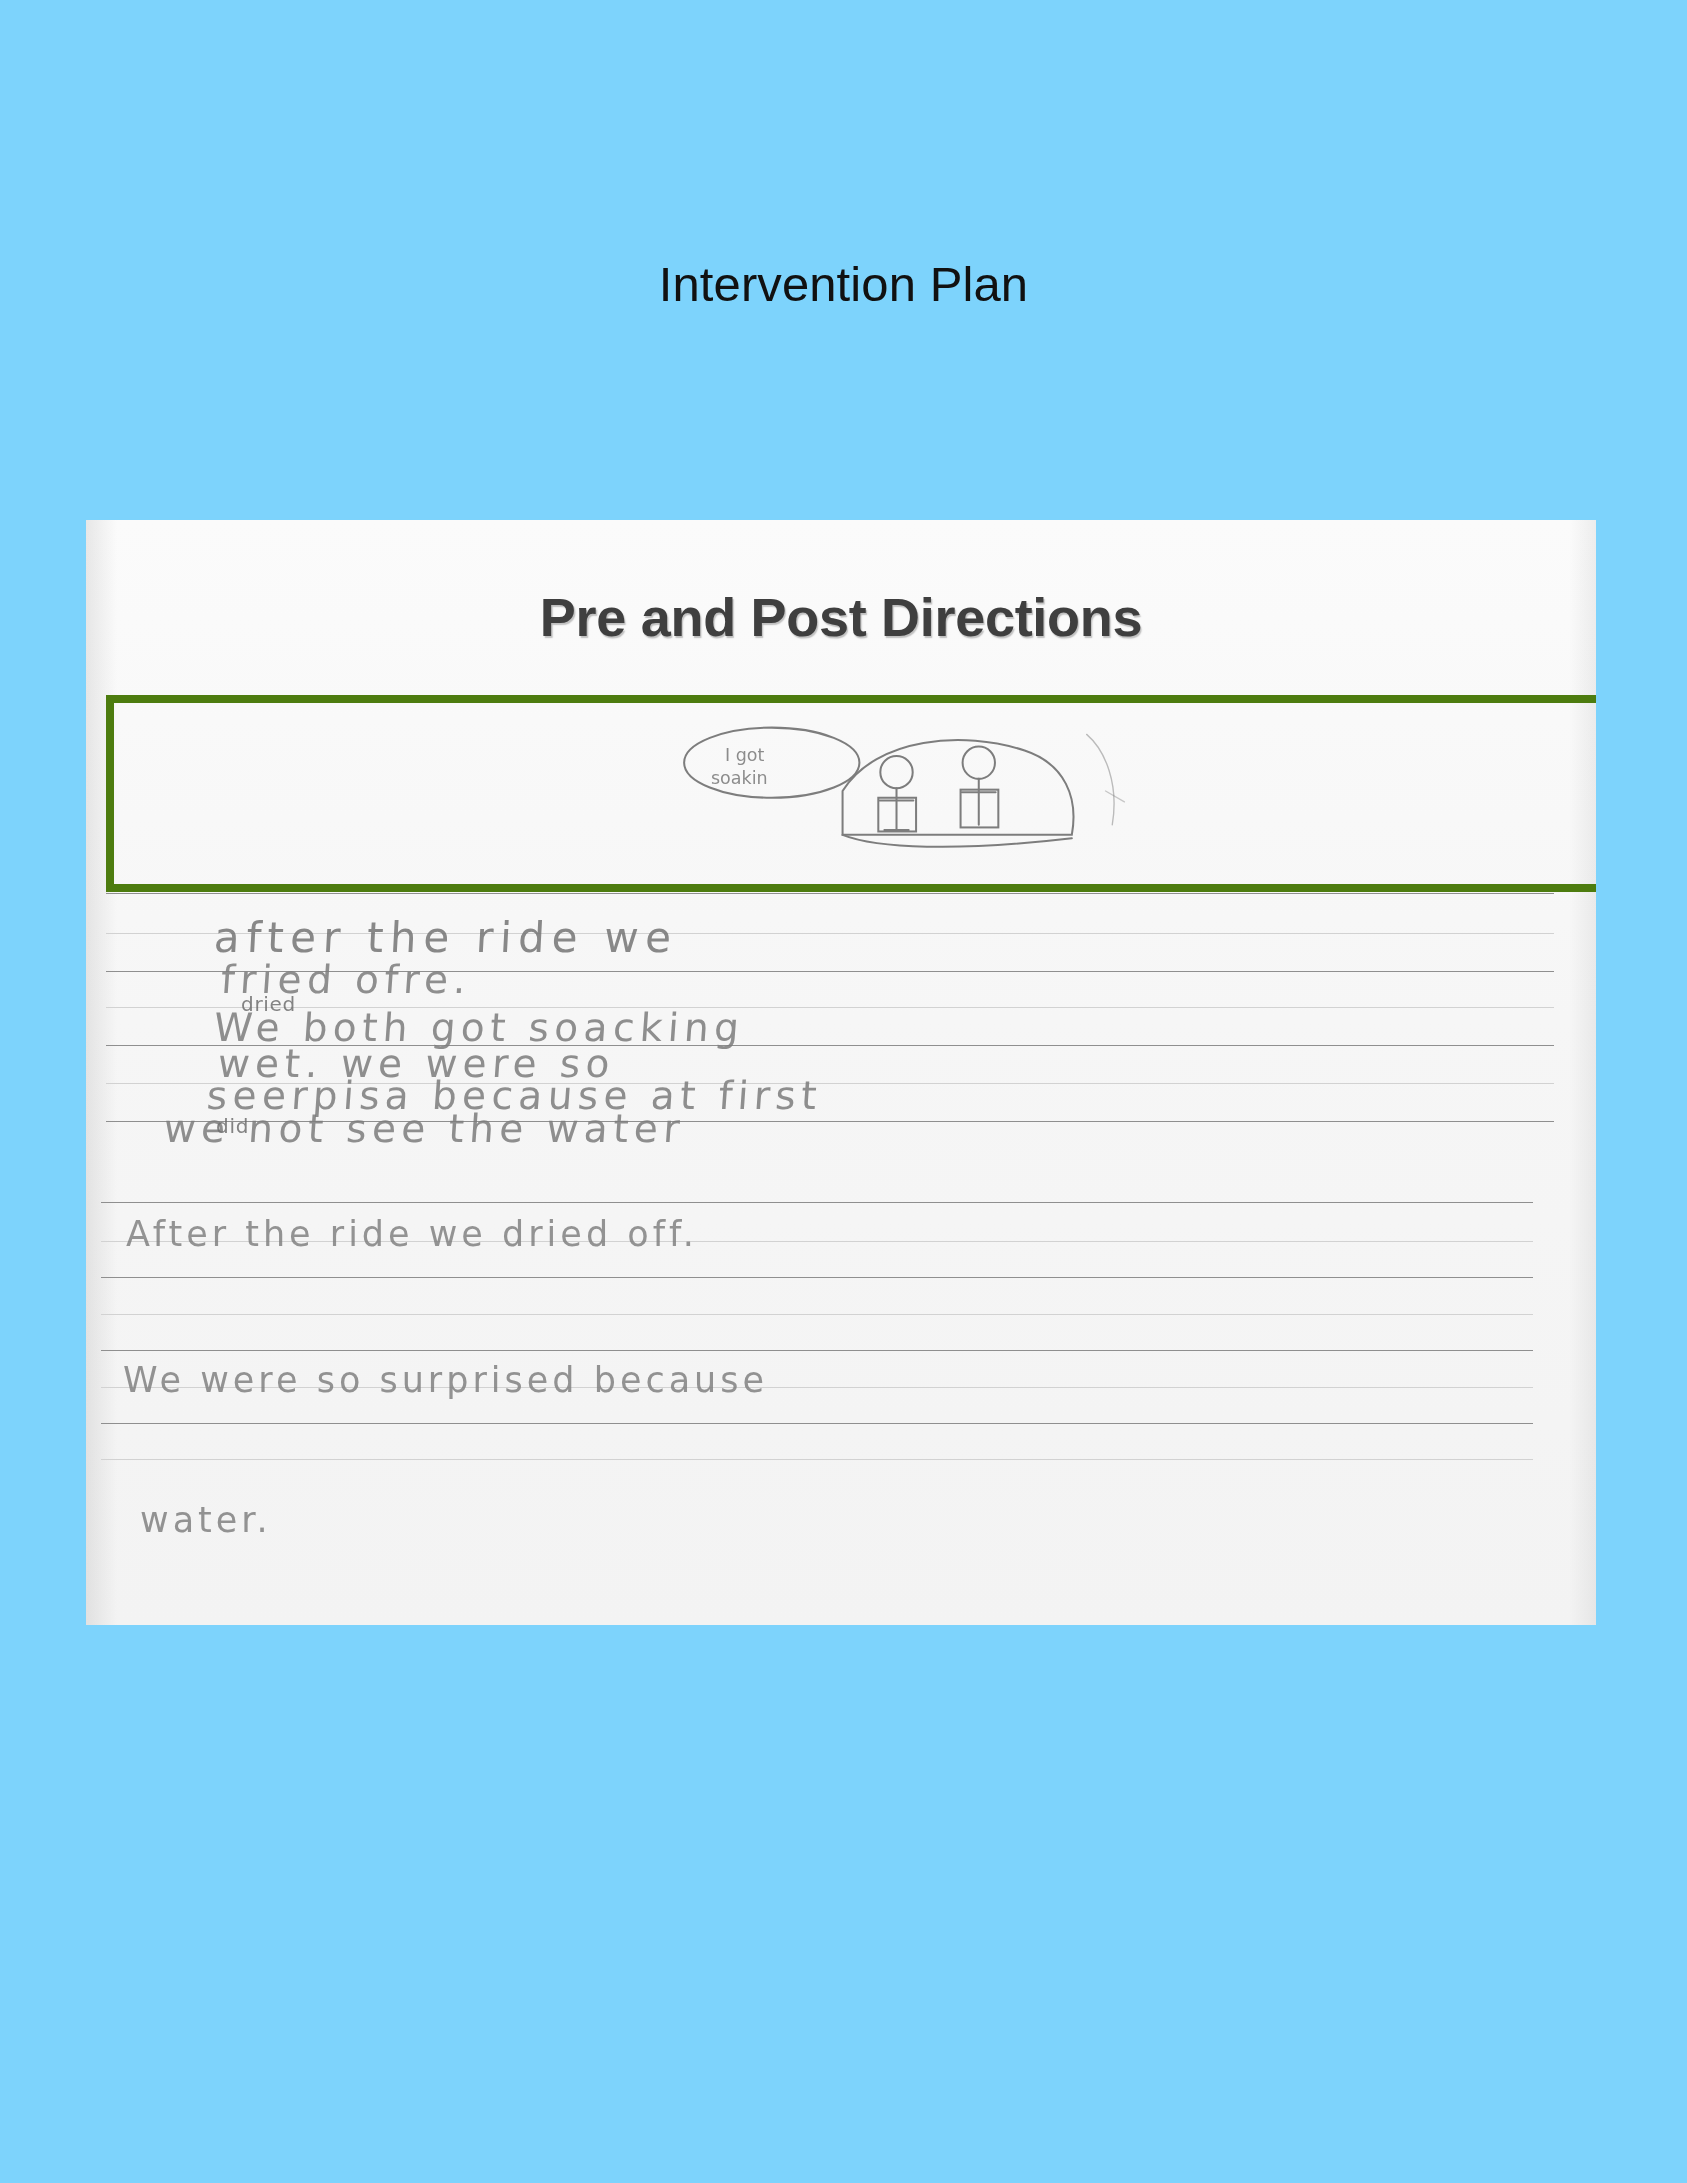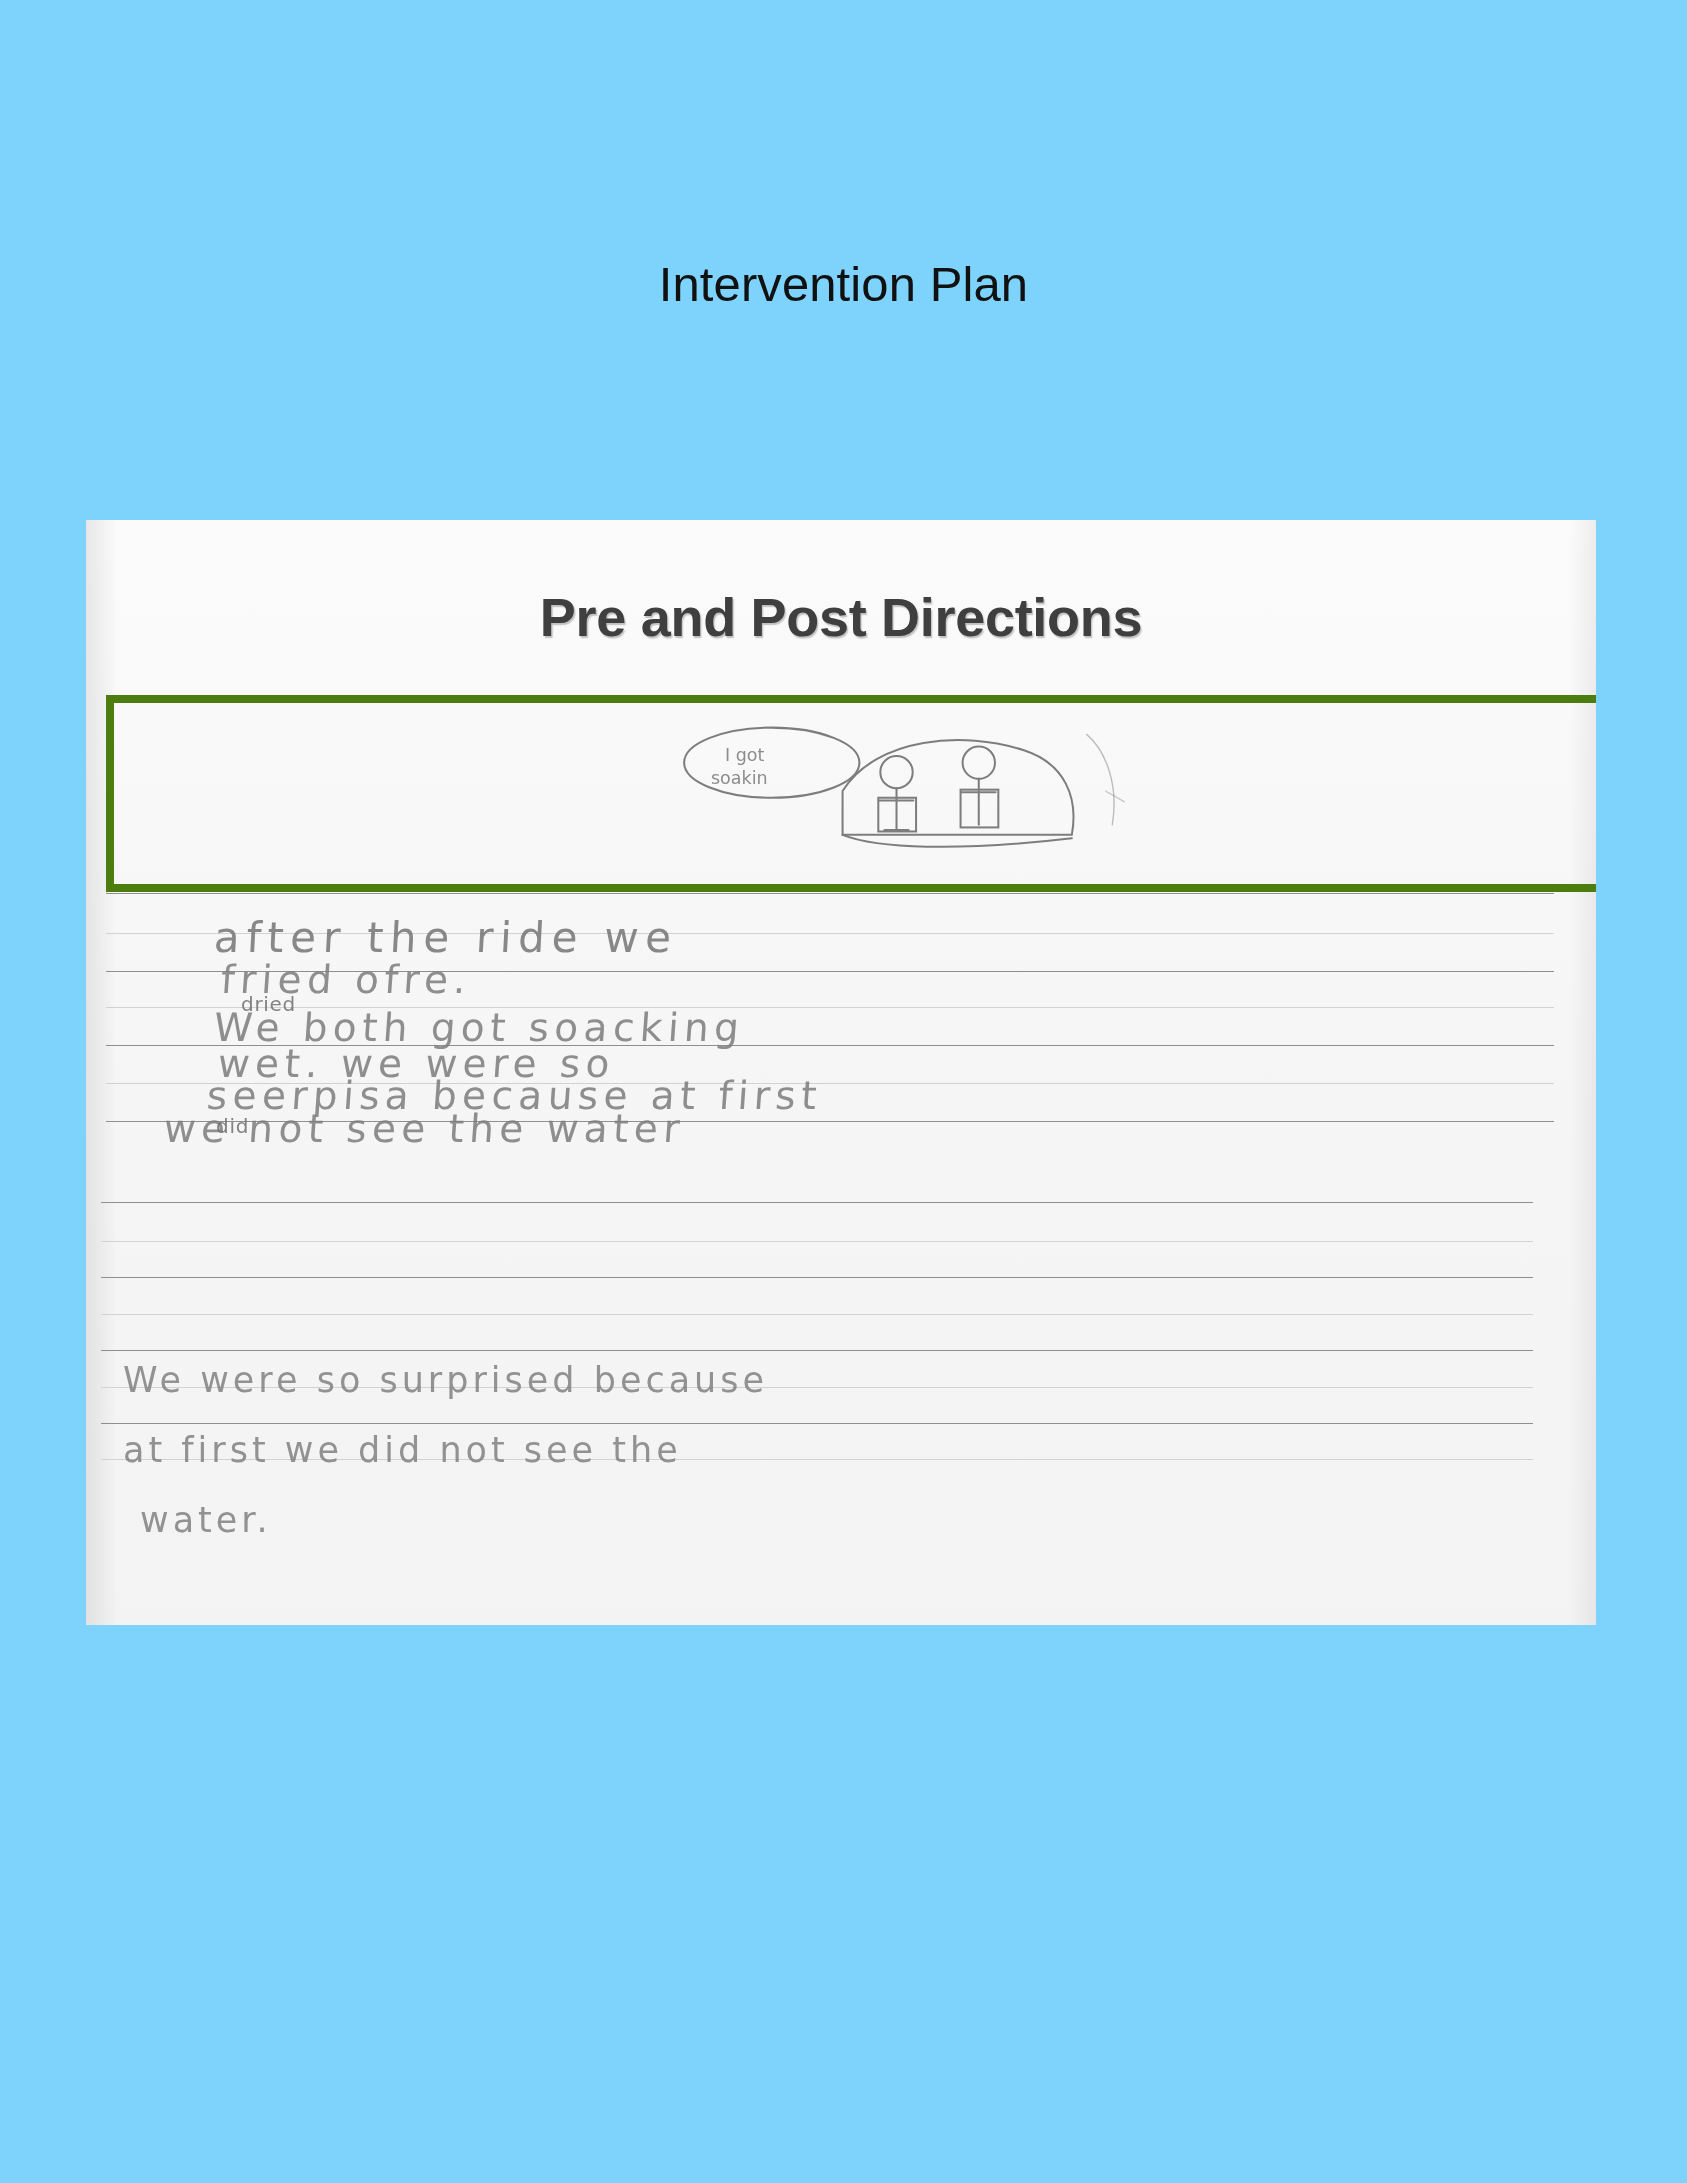--- a/index.html
+++ b/index.html
@@ -212,19 +212,19 @@
     <div class="rule faint" style="left:15px; top:721px; width:1432px;"></div>
     <div class="rule dark" style="left:15px; top:757px; width:1432px;"></div>
     <div class="rule faint" style="left:15px; top:794px; width:1432px;"></div>
     <div class="rule dark" style="left:15px; top:830px; width:1432px;"></div>
     <div class="rule faint" style="left:15px; top:867px; width:1432px;"></div>
     <div class="rule dark" style="left:15px; top:903px; width:1432px;"></div>
     <div class="rule faint" style="left:15px; top:939px; width:1432px;"></div>
 
     <span class="sr-only">Post writing sample</span>
 
+    <div class="hand neat" style="left:40px; top:694px;">After the ride we dried off.</div>
     <div class="hand neat" style="left:37px; top:840px;">We were so surprised because</div>
-    <div class="hand neat" style="left:37px; top:910px;">at first we did not see the</div>
     <div class="hand neat" style="left:26px; top:980px;margin-left:28px;">water.</div>
   </div>
 
 </div>
 
 
 </body></html>

